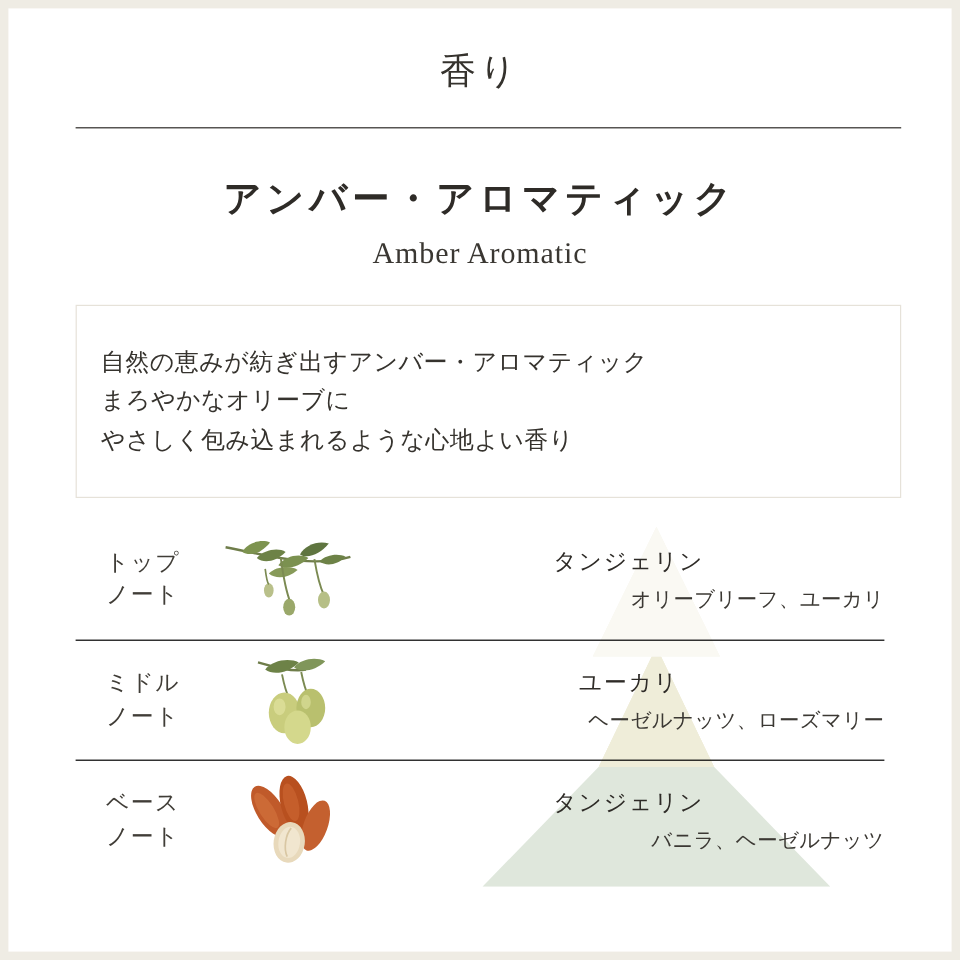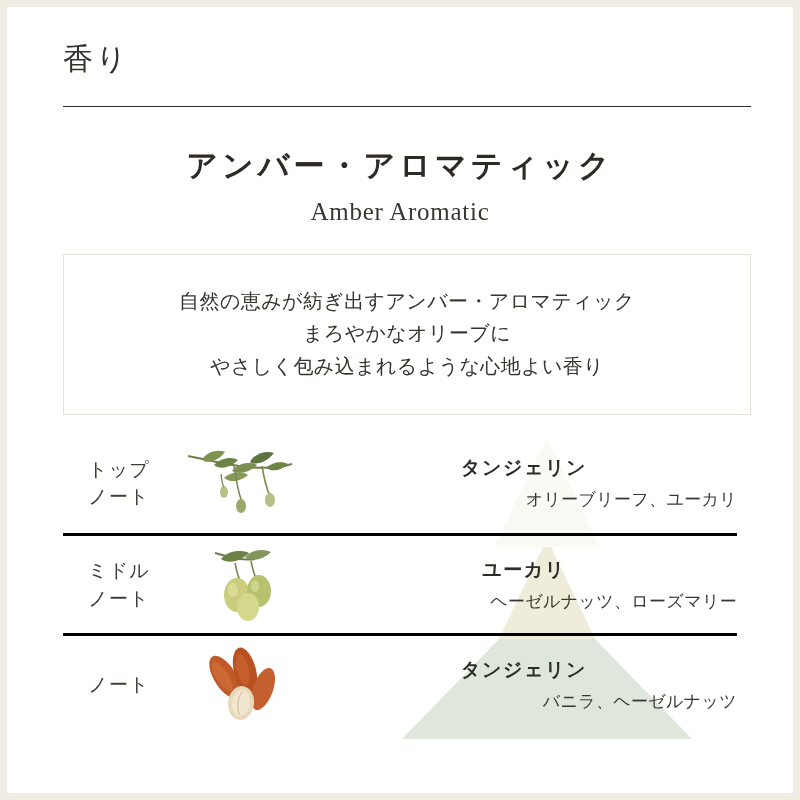--- a/index.html
+++ b/index.html
@@ -25,21 +25,21 @@
   .inner {
     position: relative;
     width: 100%;
     height: 100%;
     box-sizing: border-box;
     padding: 0 56px;
   }
 
   
   .header-title {
-    text-align: left;
+    text-align: center;
     font-size: 30px;
     letter-spacing: 0.10em;
     color: #35322d;
     padding-top: 32px;
     font-weight: 400;
     font-family: "DejaVu Sans", "Liberation Sans", sans-serif;
   }
   .header-rule {
     margin: 26px auto 0 auto;
     width: 688px;
@@ -67,21 +67,21 @@
     font-family: "Liberation Serif", "DejaVu Serif", serif;
   }
 
   
   .desc-box {
     margin: 28px auto 12px auto;
     width: 688px;
     box-sizing: border-box;
     border: 1px solid #e6e2d9;
     padding: 30px 20px 32px 20px;
-    text-align: center;
+    text-align: left;
   }
   .desc-line {
     font-size: 20px;
     line-height: 1.62;
     letter-spacing: 0.02em;
     color: #36332e;
     font-family: "DejaVu Sans", "Liberation Sans", sans-serif;
   }
 
   
@@ -102,21 +102,21 @@
     position: relative;
     z-index: 3;
   }
   .note-row {
     display: flex;
     align-items: center;
     height: 100px;
     box-sizing: border-box;
   }
   .note-row.sep {
-    border-top: 3px solid #000000;
+    border-top: 1px solid #000000;
   }
   .note-label {
     width: 112px;
     flex: none;
     text-align: center;
     font-size: 19px;
     line-height: 1.45;
     letter-spacing: 0.06em;
     color: #403d37;
     font-family: "DejaVu Sans", "Liberation Sans", sans-serif;
@@ -128,21 +128,21 @@
     align-items: center;
     justify-content: center;
   }
   .note-text {
     flex: 1;
     text-align: center;
     padding-left: 6px;
   }
   .note-title {
     font-size: 19px;
-    font-weight: bold;
+    font-weight: normal;
     letter-spacing: 0.08em;
     color: #2e2b27;
     font-family: "DejaVu Sans", "Liberation Sans", sans-serif;
   }
   .note-sub {
     margin-top: 7px;
     font-size: 17px;
     letter-spacing: 0.02em;
     color: #3b3833;
     font-family: "DejaVu Sans", "Liberation Sans", sans-serif;
@@ -234,20 +234,21 @@
             </svg>
           </div>
           <div class="note-text">
             <div class="note-title">ユーカリ</div>
             <div class="note-sub">ヘーゼルナッツ、ローズマリー</div>
           </div>
         </div>
 
         <div class="note-row sep">
           <div class="note-label">
+            <div>ベース</div>
             <div>ノート</div>
           </div>
           <div class="note-art">
             <svg width="110" height="80" viewBox="0 0 110 80" aria-hidden="true">
               <g transform="rotate(-32 40 32)">
                 <ellipse cx="40" cy="32" rx="11" ry="24" fill="#c05a2a"></ellipse>
                 <ellipse cx="38" cy="30" rx="6" ry="17" fill="#d2703c" opacity="0.7"></ellipse>
               </g>
               <g transform="rotate(-14 60 26)">
                 <ellipse cx="60" cy="26" rx="11" ry="24" fill="#b8501f"></ellipse>

